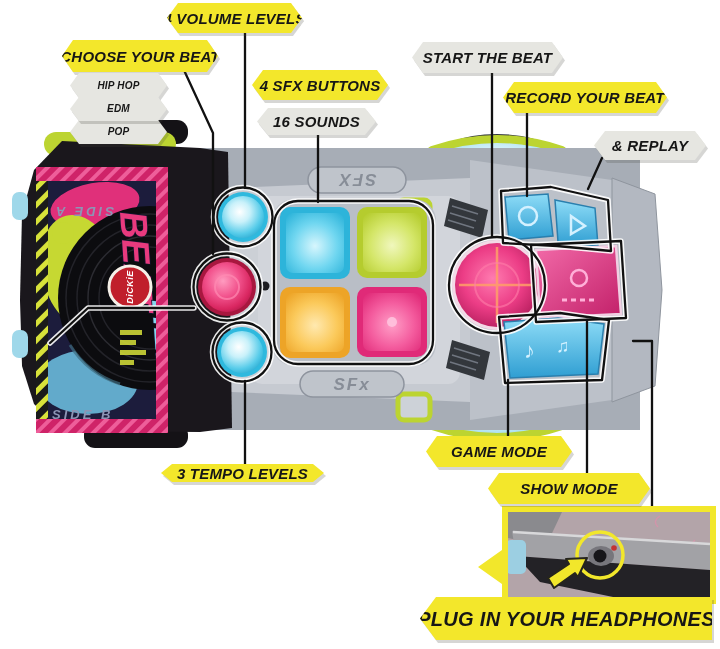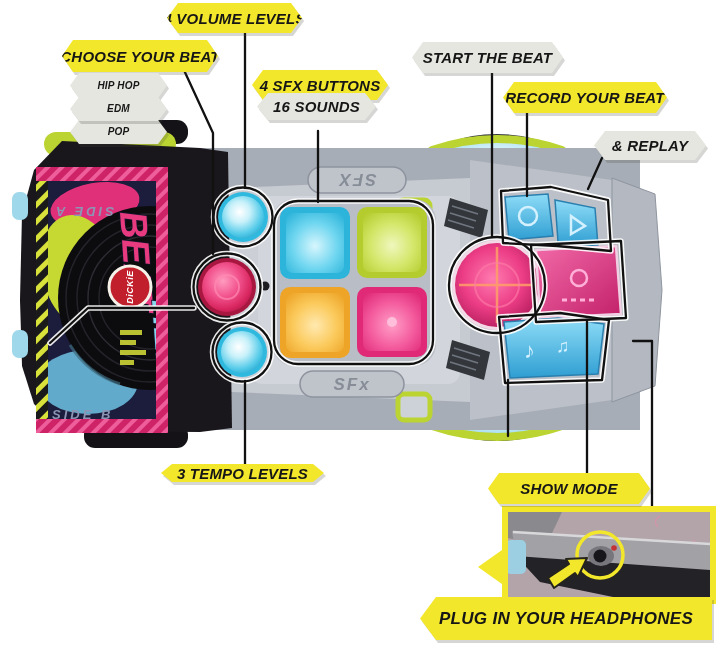--- a/index.html
+++ b/index.html
@@ -8,21 +8,21 @@
   svg{position:absolute;left:0;top:0;}
   svg text{font-family:"Liberation Sans",sans-serif;}
   .co-wrap{position:absolute;filter:drop-shadow(2px 3px 0 rgba(70,70,60,.22));z-index:5;}
   .callout{width:100%;height:100%;display:flex;align-items:center;justify-content:center;
            font:italic 700 15px/1 "Liberation Sans",sans-serif;color:#161616;letter-spacing:.2px;
            clip-path:polygon(11px 0,calc(100% - 11px) 0,100% 50%,calc(100% - 11px) 100%,11px 100%,0 50%);
            white-space:nowrap;text-align:right;}
   .yellow{background:#F3E72B;}
   .gray{background:#E6E6E1;}
   .sub{font-size:10px;clip-path:polygon(9px 0,calc(100% - 9px) 0,100% 50%,calc(100% - 9px) 100%,9px 100%,0 50%);}
-  .banner{font-size:17px;letter-spacing:.3px;
+  .banner{font-size:20px;letter-spacing:.3px;
           clip-path:polygon(16px 0,100% 0,100% 100%,16px 100%,0 50%);}
 </style>
 </head>
 <body>
 
 <div class="stage">
 
 <svg width="720" height="649" viewBox="0 0 720 649">
   <defs>
     <radialGradient id="gCyanDome" cx="42%" cy="38%" r="70%">
@@ -321,37 +321,40 @@
 <div class="co-wrap" style="left:70px;top:120px;width:97px;height:24px;">
   <div class="callout gray sub">POP</div>
 </div>
 <div class="co-wrap" style="left:70px;top:97px;width:97px;height:24px;">
   <div class="callout gray sub">EDM</div>
 </div>
 
 <div class="co-wrap" style="left:252px;top:70px;width:136px;height:30px;">
   <div class="callout yellow">4 SFX BUTTONS</div>
 </div>
-<div class="co-wrap" style="left:257px;top:93px;width:119px;height:27px;">
+<div class="co-wrap" style="left:257px;top:108px;width:119px;height:27px;">
   <div class="callout gray">16 SOUNDS</div>
 </div>
 
 <div class="co-wrap" style="left:412px;top:42px;width:151px;height:31px;">
   <div class="callout gray">START THE BEAT</div>
 </div>
 <div class="co-wrap" style="left:503px;top:82px;width:164px;height:31px;">
   <div class="callout yellow">RECORD YOUR BEAT</div>
 </div>
 <div class="co-wrap" style="left:594px;top:131px;width:112px;height:29px;">
   <div class="callout gray">&amp; REPLAY</div>
 </div>
 
 <div class="co-wrap" style="left:161px;top:464px;width:163px;height:18px;">
   <div class="callout yellow">3 TEMPO LEVELS</div>
 </div>
+<div class="co-wrap" style="left:426px;top:436px;width:146px;height:31px;">
+  <div class="callout yellow">GAME MODE</div>
+</div>
 <div class="co-wrap" style="left:488px;top:473px;width:162px;height:31px;">
   <div class="callout yellow">SHOW MODE</div>
 </div>
 
 <div class="co-wrap" style="left:420px;top:597px;width:292px;height:43px;">
   <div class="callout yellow banner">PLUG IN YOUR HEADPHONES</div>
 </div>
 
 </div>
 

